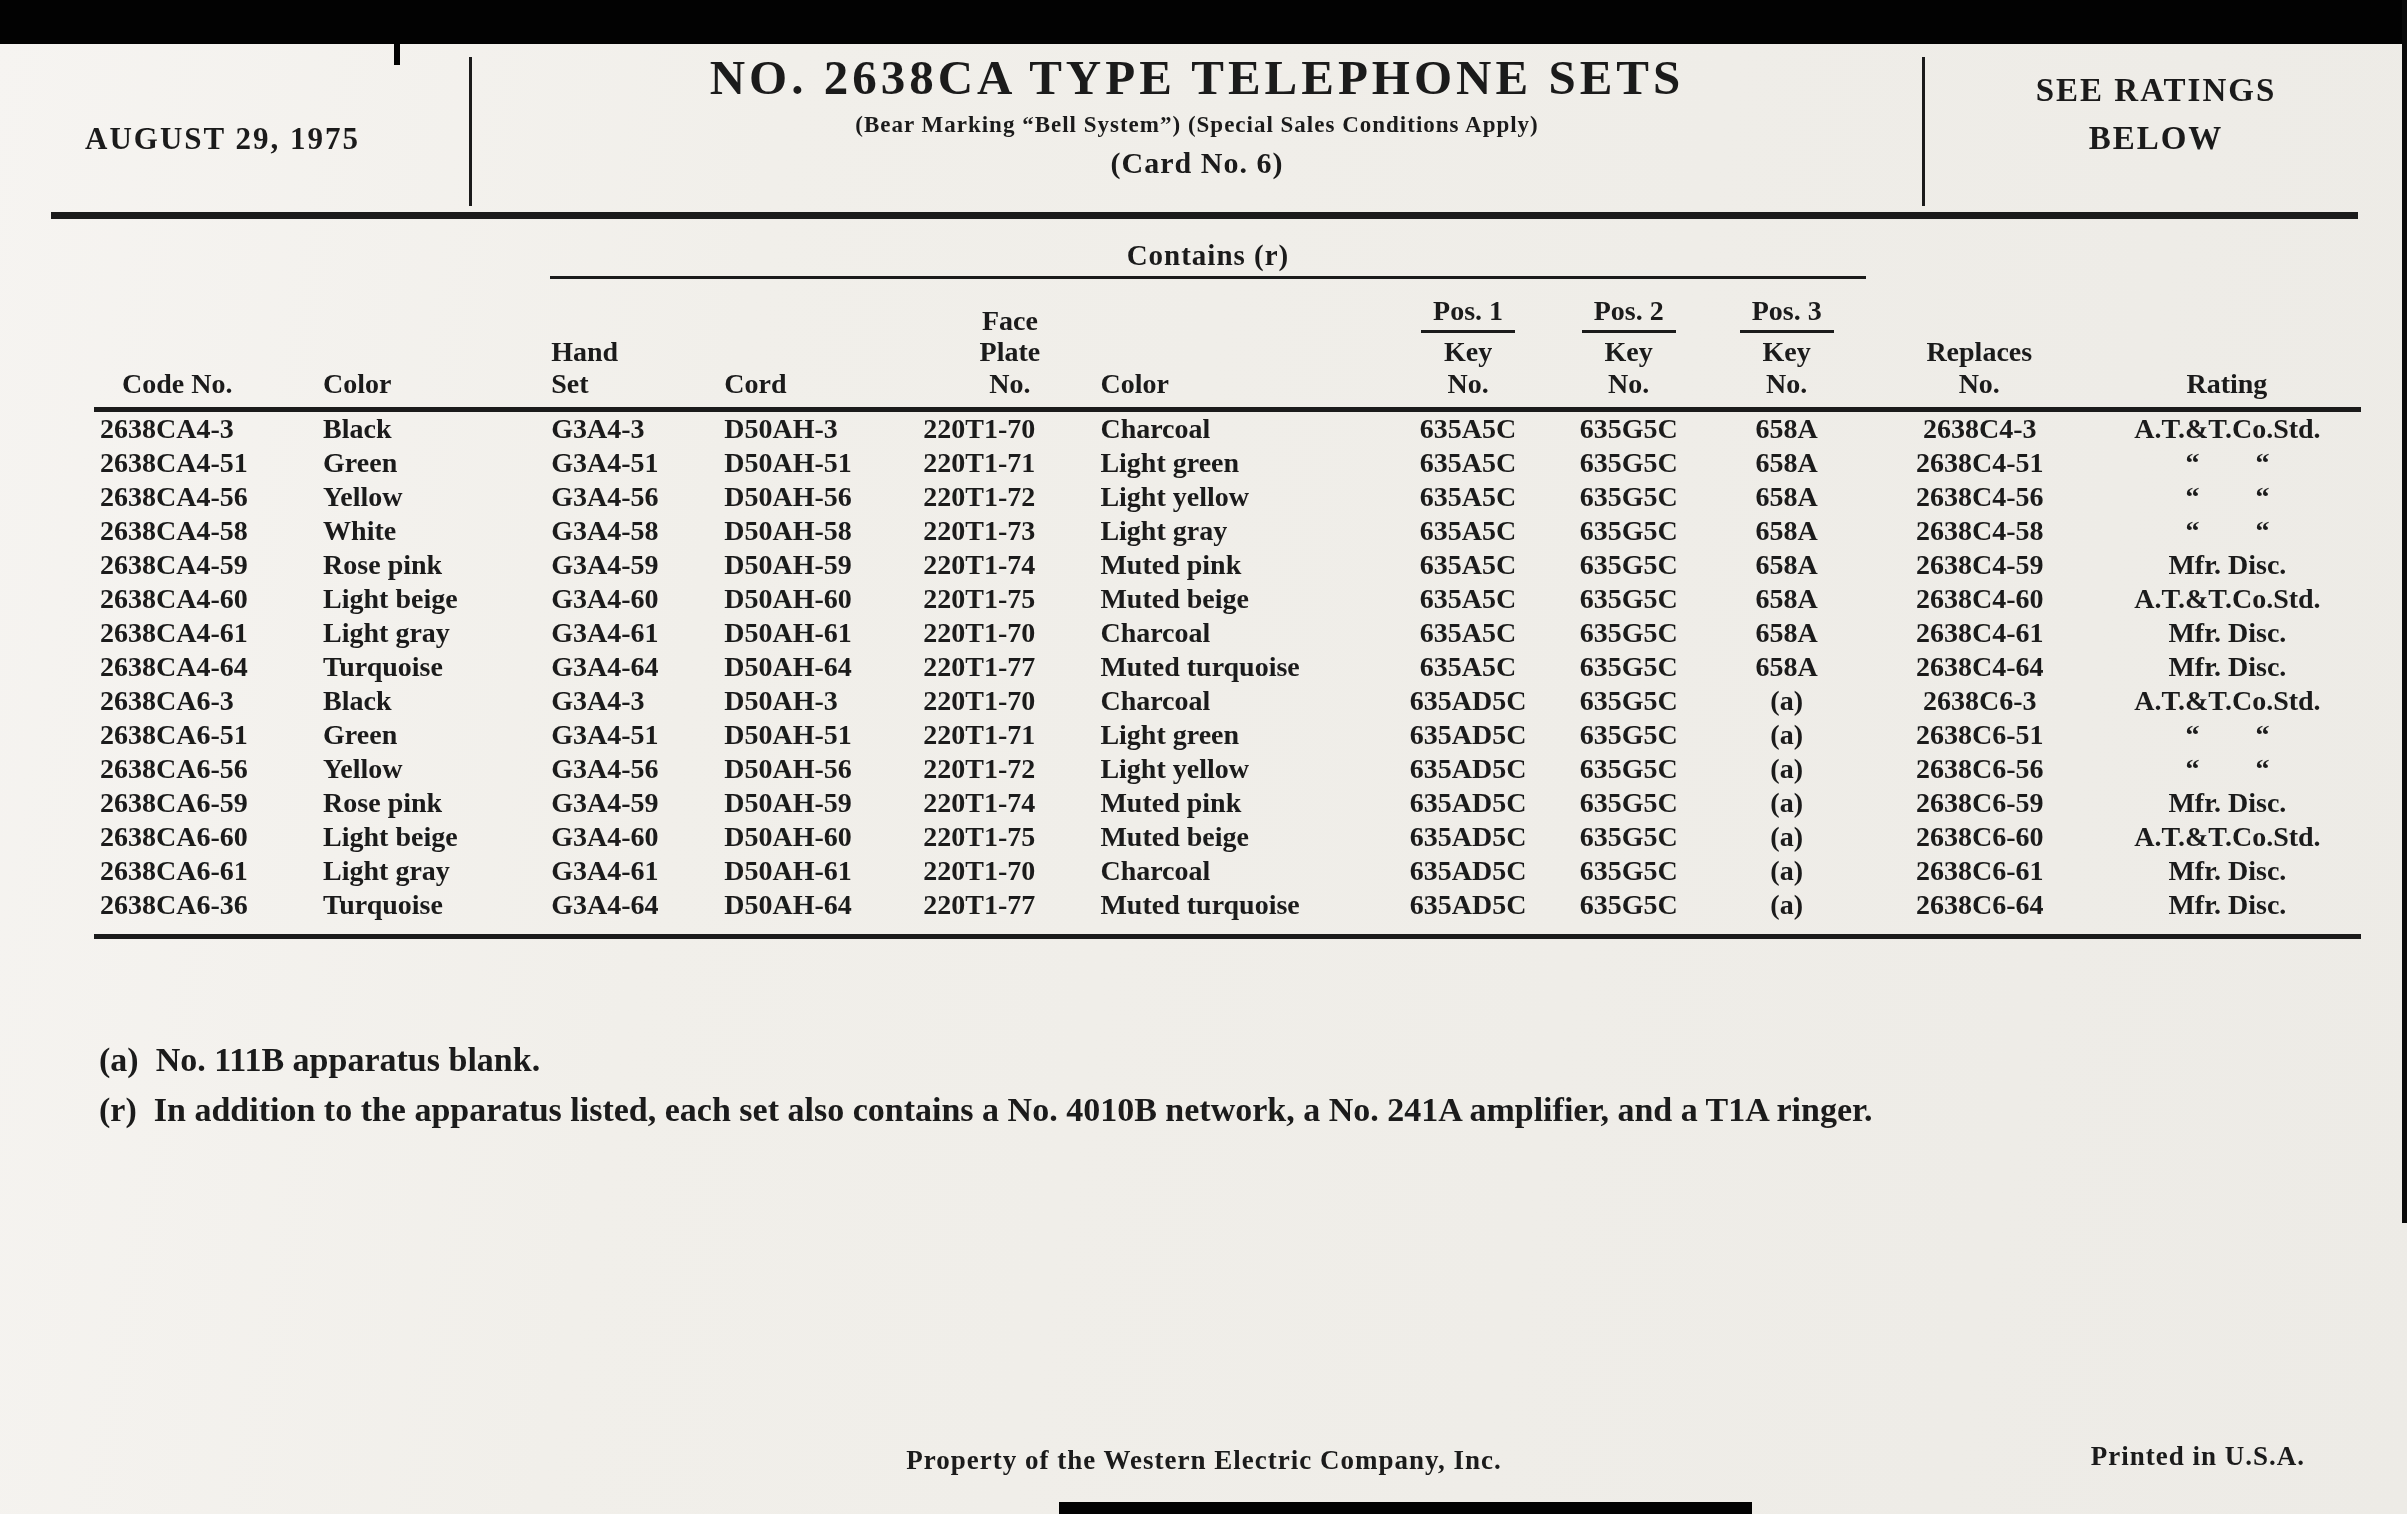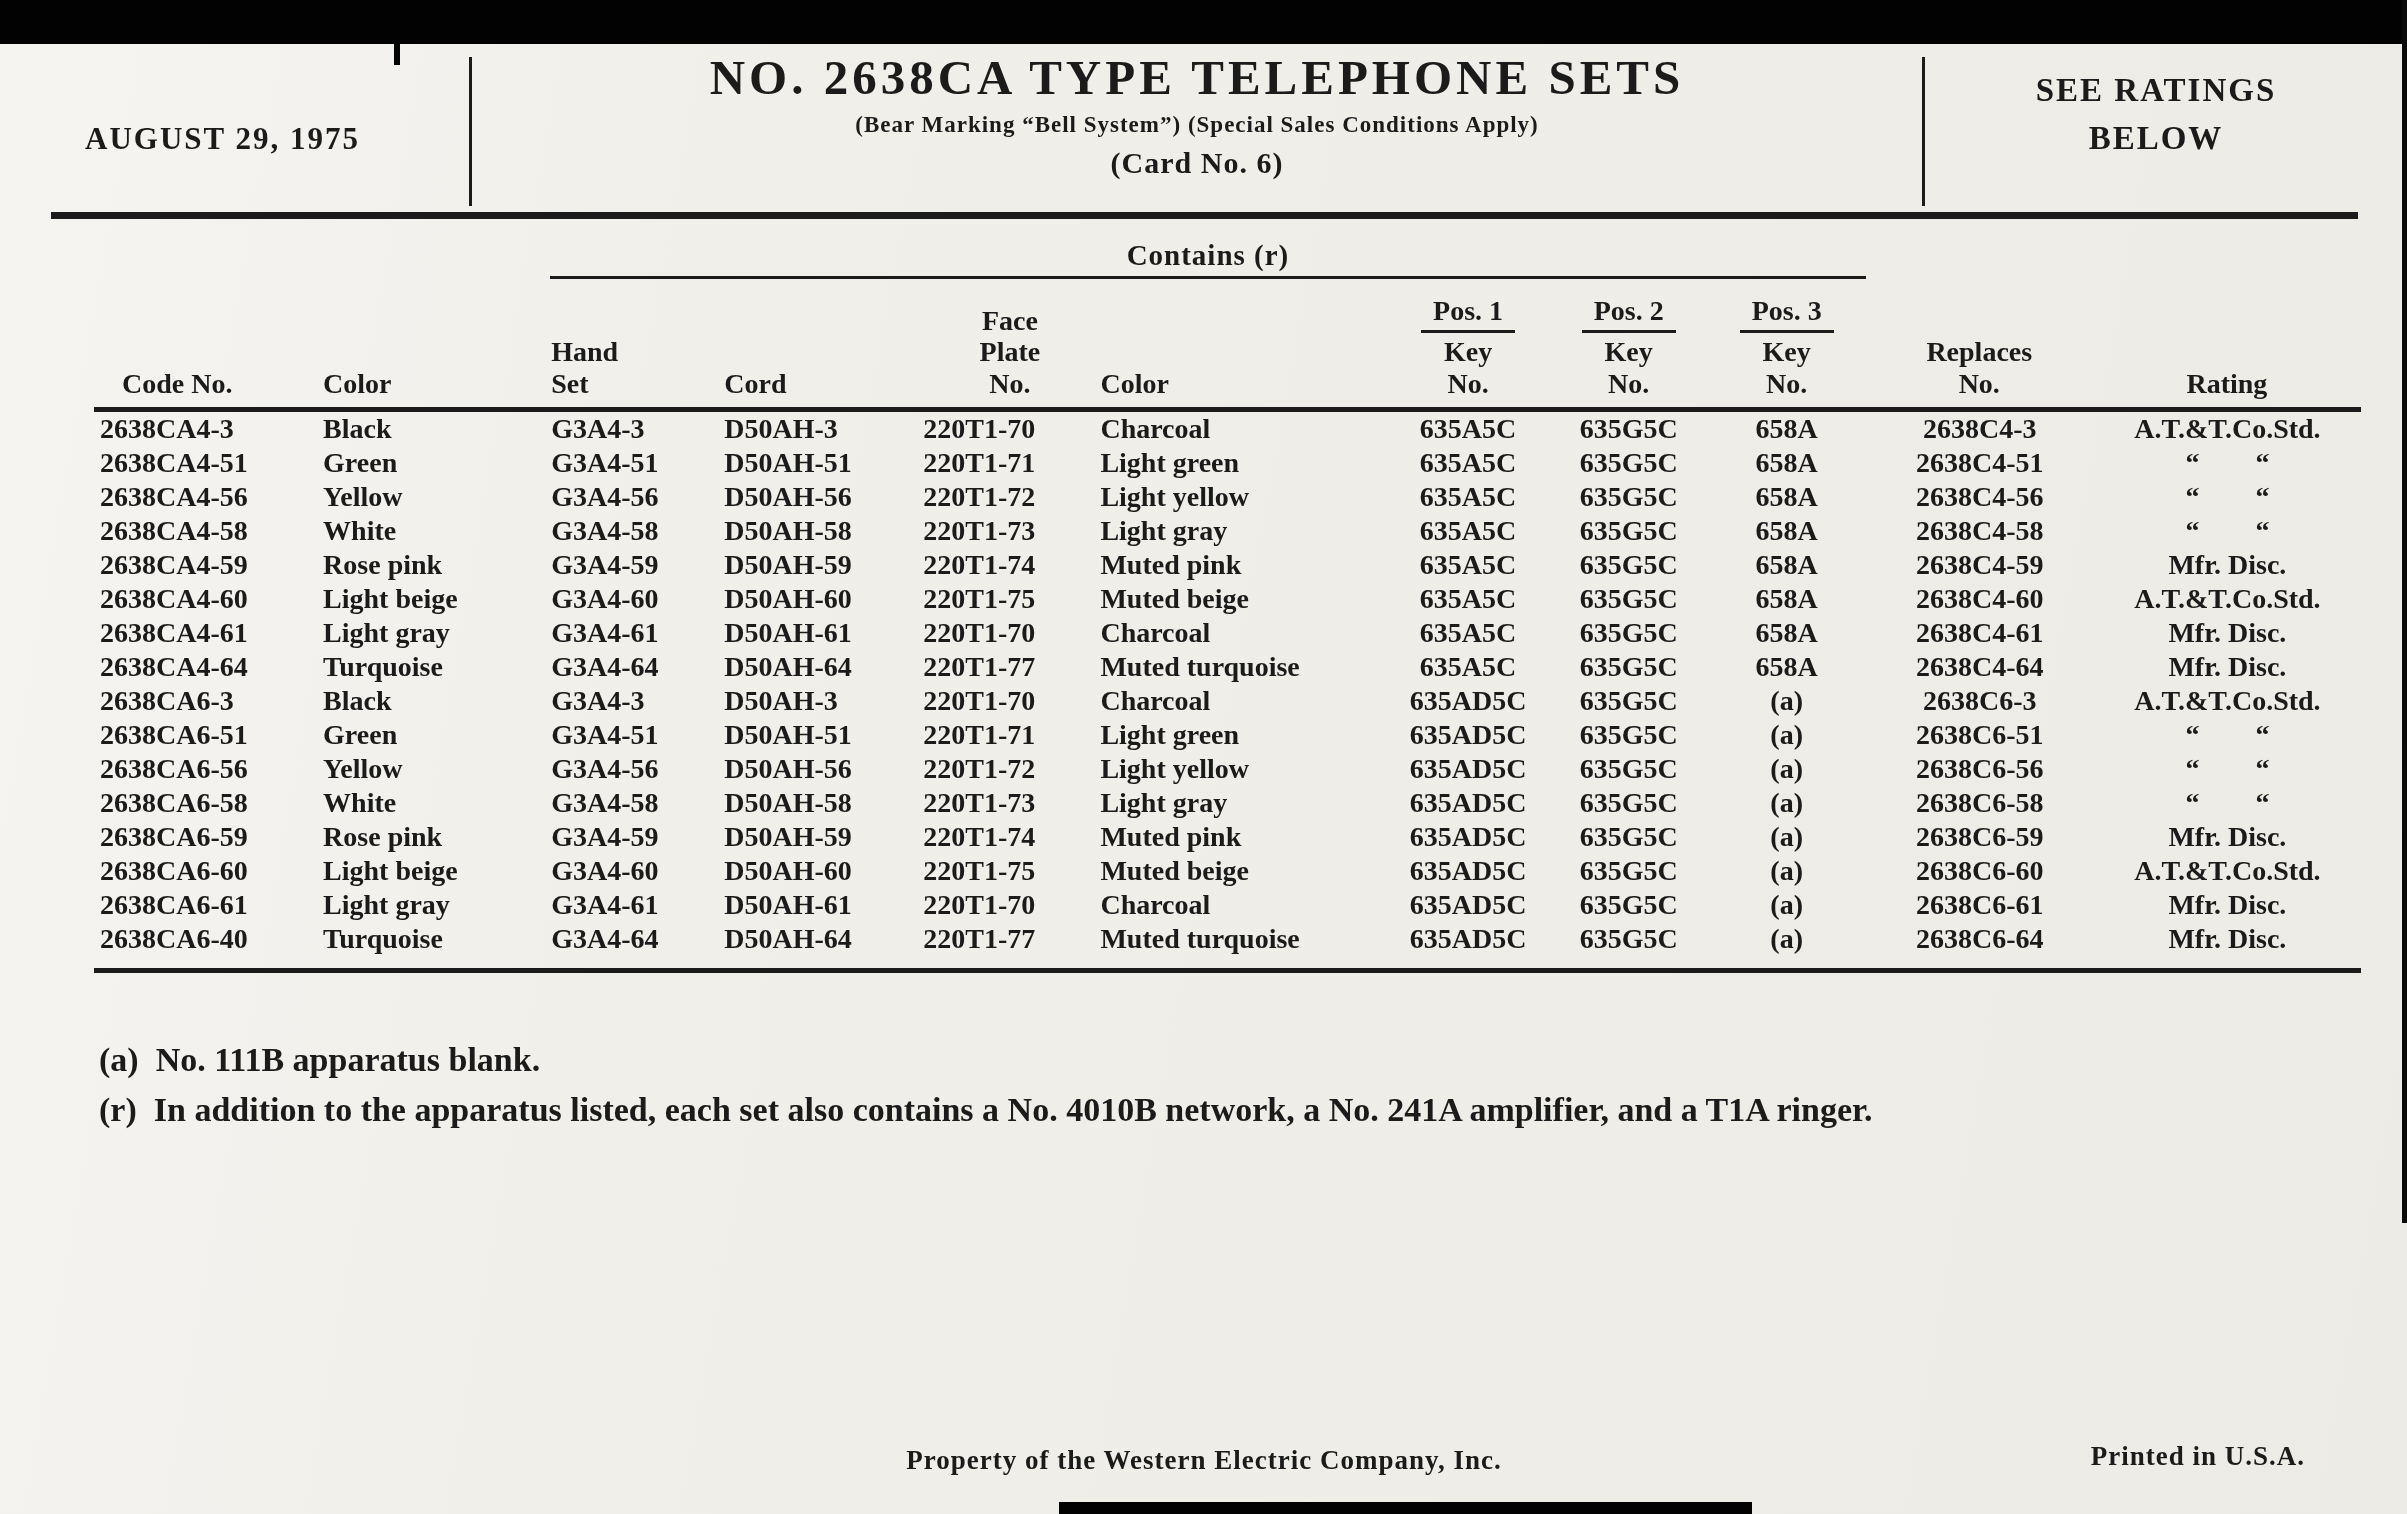--- a/index.html
+++ b/index.html
@@ -289,33 +289,20 @@
           <td class="c3">D50AH-56</td>
           <td class="c4">220T1-72</td>
           <td class="c5">Light yellow</td>
           <td class="c6">635AD5C</td>
           <td class="c7">635G5C</td>
           <td class="c8">(a)</td>
           <td class="c9">2638C6-56</td>
           <td class="c10">“  “</td>
         </tr>
         <tr>
-          <td class="c0">2638CA6-58</td>
-          <td class="c1">White</td>
-          <td class="c2">G3A4-58</td>
-          <td class="c3">D50AH-58</td>
-          <td class="c4">220T1-73</td>
-          <td class="c5">Light gray</td>
-          <td class="c6">635AD5C</td>
-          <td class="c7">635G5C</td>
-          <td class="c8">(a)</td>
-          <td class="c9">2638C6-58</td>
-          <td class="c10">“  “</td>
-        </tr>
-        <tr>
           <td class="c0">2638CA6-59</td>
           <td class="c1">Rose pink</td>
           <td class="c2">G3A4-59</td>
           <td class="c3">D50AH-59</td>
           <td class="c4">220T1-74</td>
           <td class="c5">Muted pink</td>
           <td class="c6">635AD5C</td>
           <td class="c7">635G5C</td>
           <td class="c8">(a)</td>
           <td class="c9">2638C6-59</td>
@@ -341,21 +328,21 @@
           <td class="c3">D50AH-61</td>
           <td class="c4">220T1-70</td>
           <td class="c5">Charcoal</td>
           <td class="c6">635AD5C</td>
           <td class="c7">635G5C</td>
           <td class="c8">(a)</td>
           <td class="c9">2638C6-61</td>
           <td class="c10">Mfr. Disc.</td>
         </tr>
         <tr>
-          <td class="c0">2638CA6-40</td>
+          <td class="c0">2638CA6-36</td>
           <td class="c1">Turquoise</td>
           <td class="c2">G3A4-64</td>
           <td class="c3">D50AH-64</td>
           <td class="c4">220T1-77</td>
           <td class="c5">Muted turquoise</td>
           <td class="c6">635AD5C</td>
           <td class="c7">635G5C</td>
           <td class="c8">(a)</td>
           <td class="c9">2638C6-64</td>
           <td class="c10">Mfr. Disc.</td>

